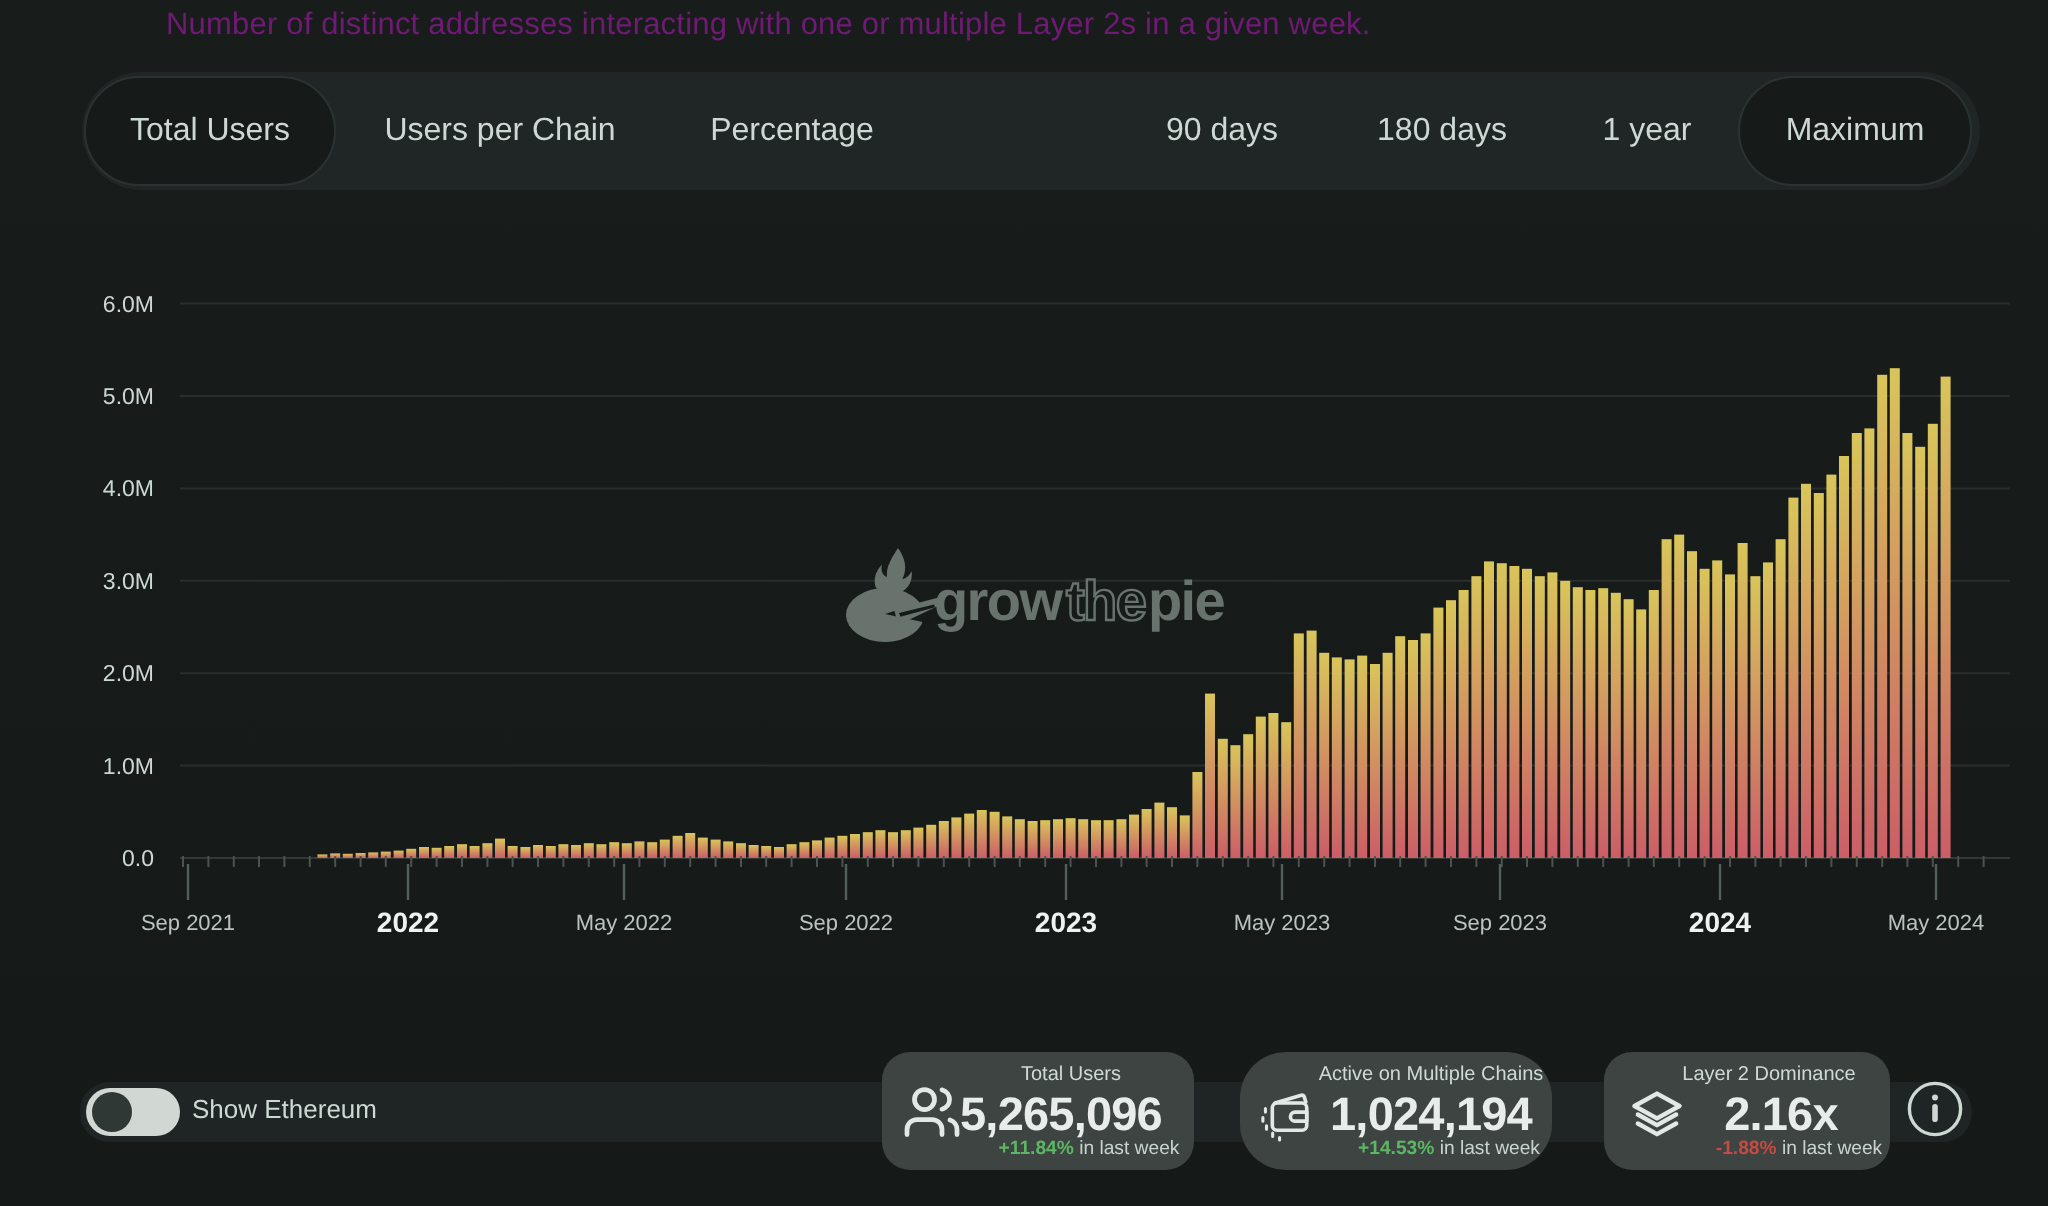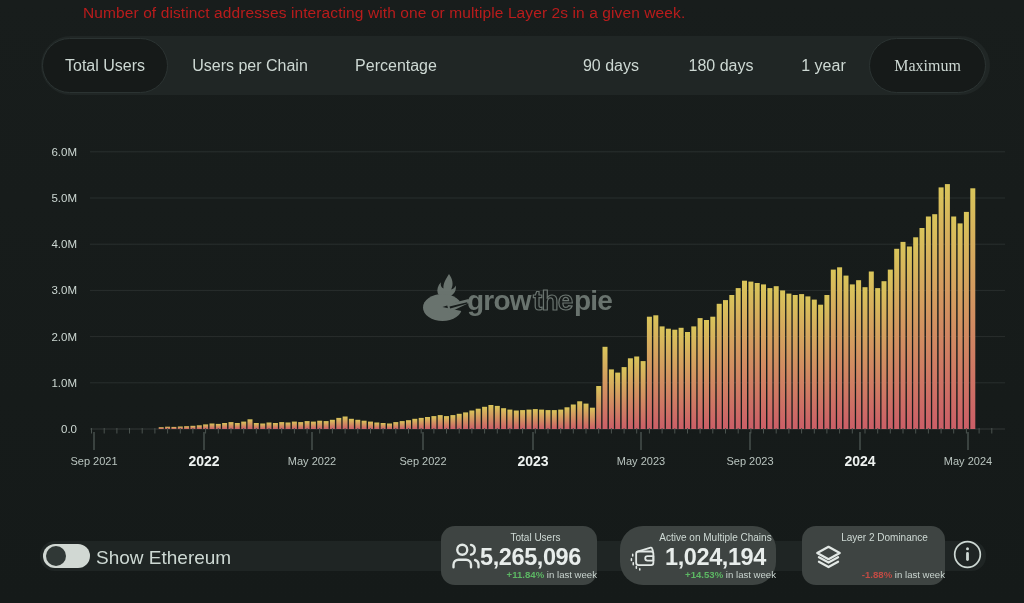--- a/index.html
+++ b/index.html
@@ -4,53 +4,53 @@
 <style>
 * { margin:0; padding:0; box-sizing:border-box; }
 html,body { width:1024px; height:603px; overflow:hidden; }
 body {
   font-family:"Liberation Sans", sans-serif;
   background:
     linear-gradient(#181D1C, #151A19);
   position:relative; color:#CDD8D3;
 }
 .abs { position:absolute; }
-.title { left:83px; top:4px; font-size:15.5px; letter-spacing:0.1px; color:#b91c1c; }
+.title { left:83px; top:4px; font-size:15.5px; letter-spacing:0.1px; color:#701a75; }
 .tabstrip { left:41px; top:36px; width:949px; height:59px; background:#202625; border-radius:29.5px; }
 .pill { position:absolute; top:2px; height:55px; border-radius:27.5px; background:#161A19;
         border:1.5px solid #2B3332; display:flex; align-items:center; justify-content:center; }
 .tabtxt { position:absolute; top:0; height:59px; display:flex; align-items:center; justify-content:center;
           font-size:16px; color:#CDD8D3; }
 .bstrip { left:40px; top:541px; width:946px; height:29.5px; background:#1F2524; border-radius:14.5px; }
 .toggle { left:43px; top:544px; width:47px; height:24px; background:#D1D8D3; border-radius:12px; }
 .knob { position:absolute; left:2.5px; top:2px; width:20px; height:20px; border-radius:50%; background:#303836; }
-.showeth { left:96px; top:547px; font-size:19px; color:#CDD8D3; }
+.showeth { left:96px; top:547px; font-size:13px; color:#CDD8D3; }
 .card { position:absolute; top:526px; height:59px; background:#3E4442; border-radius:14px; }
 .clabel { position:absolute; top:6px; left:0; right:0; text-align:center; font-size:10px; color:#CFDAD5; }
 .cnum { position:absolute; top:17.5px; left:0; right:0; text-align:center; font-size:23.5px; font-weight:bold; color:#E8EDEB; letter-spacing:-0.4px; }
-.cchange { position:absolute; bottom:5.5px; left:18px; right:0; text-align:right; font-size:9.6px; color:#C9D4CF; }
+.cchange { position:absolute; bottom:5.5px; left:18px; right:0; text-align:center; font-size:9.6px; color:#C9D4CF; }
 .green { color:#5CB763; font-weight:bold; }
 .red { color:#C24B44; font-weight:bold; }
 .cicon { position:absolute; }
 </style>
 </head>
 <body>
 <div class="abs title">Number of distinct addresses interacting with one or multiple Layer 2s in a given week.</div>
 
 <div class="abs tabstrip">
   <div class="pill" style="left:1px; width:126px;">
       <span style="font-size:16px;">Total Users</span>
     </div>
   <div class="tabtxt" style="left:300px; width:110px;">Percentage</div>
   <div class="tabtxt" style="left:146px; width:126px;">Users per Chain</div>
   <div class="tabtxt" style="left:525px; width:90px;">90 days</div>
   <div class="tabtxt" style="left:630px; width:100px;">180 days</div>
   <div class="tabtxt" style="left:740px; width:85px;">1 year</div>
   <div class="pill" style="left:828px; width:117px;">
-      <span style="font-size:16px;font-family:Liberation Serif, serif;">Maximum</span>
+      <span style="font-size:16px;">Maximum</span>
     </div>
 </div>
 
 <svg class="abs" style="left:0; top:0;" width="1024" height="603" viewBox="0 0 1024 603">
 <defs>
 <linearGradient id="bg1" x1="0" y1="0" x2="0" y2="1">
   <stop offset="0" stop-color="#D9C55A"></stop>
   <stop offset="1" stop-color="#CB5E67"></stop>
 </linearGradient>
 </defs>
@@ -328,20 +328,21 @@
     <rect x="9" y="10.5" width="19" height="15" rx="2.6"></rect>
     <path d="M21.5 15.5 h6.5 v5 h-6.5 a2.5 2.5 0 0 1 0 -5 z"></path>
     <g stroke-width="1.7">
     <path d="M5.2 13.5 v2 M3.8 18.5 v2 M5.8 23 v2 M9.2 27 v2 M13 29.5 v1.4"></path>
     </g>
   </svg>
 </div>
 
 <div class="card" style="left:802px; width:143px;">
   <div class="clabel" style="padding-left:22px;">Layer 2 Dominance</div>
+  <div class="cnum" style="padding-left:34px;">2.16x</div>
   <div class="cchange" style="padding-left:34px;"><span class="red">-1.88%</span> in last week</div>
   <svg class="cicon" style="left:13px; top:18px;" width="27" height="27" viewBox="0 0 24 24" fill="none" stroke="#E2E8E5" stroke-width="2" stroke-linecap="round" stroke-linejoin="round">
     <path d="M12 2.5 L22 8 L12 13.5 L2 8 Z"></path>
     <path d="M3.5 11.8 L12 16.5 L20.5 11.8"></path>
     <path d="M3.5 15.8 L12 20.5 L20.5 15.8"></path>
   </svg>
 </div>
 
 <svg class="abs" style="left:953px; top:540px;" width="29" height="29" viewBox="0 0 29 29">
   <circle cx="14.5" cy="14.5" r="12.8" fill="none" stroke="#CDD8D3" stroke-width="1.7"></circle>

